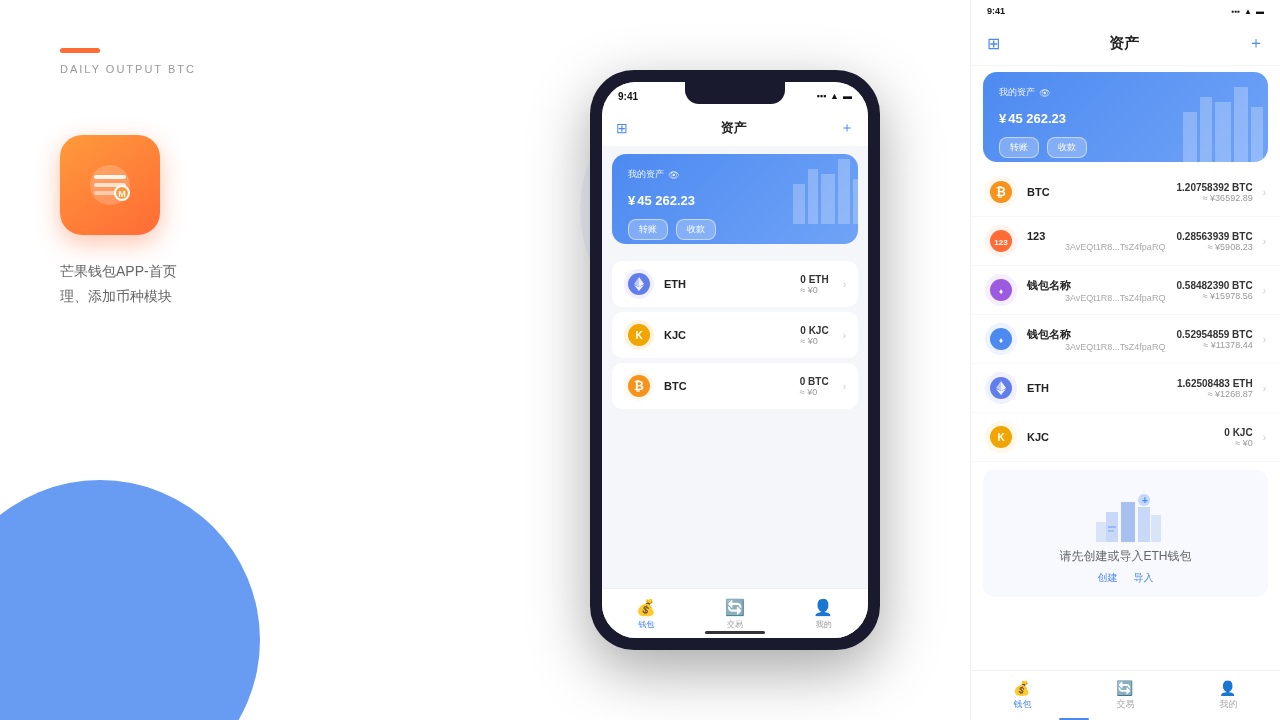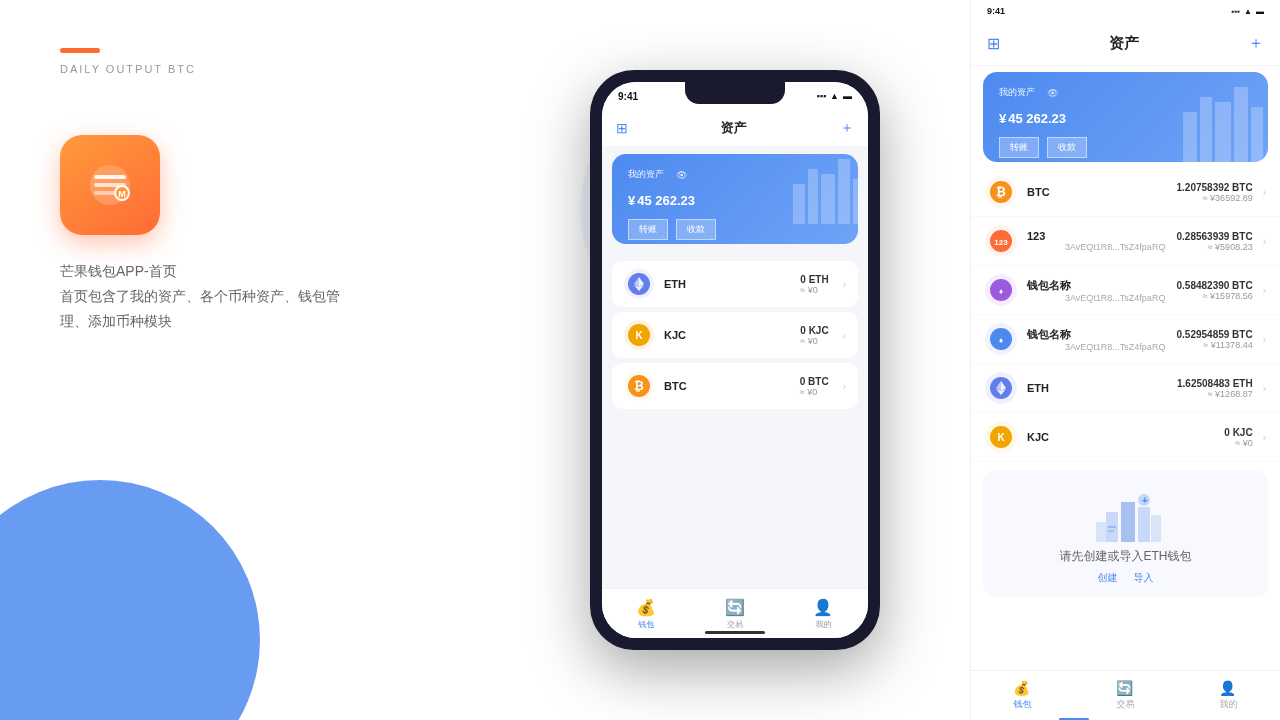--- a/index.html
+++ b/index.html
@@ -160,31 +160,31 @@
       height: 90px;
     }
     .asset-card-bg {
       position: absolute;
       right: -10px;
       top: -10px;
       width: 80px;
       height: 80px;
       opacity: 0.2;
     }
-    .asset-label { font-size: 9px; opacity: 0.9; margin-bottom: 4px; display: flex; align-items: center; gap: 12px; }
+    .asset-label { font-size: 9px; opacity: 0.9; margin-bottom: 4px; display: flex; align-items: center; gap: 4px; }
     .asset-amount { font-size: 22px; font-weight: 700; margin-bottom: 8px; }
     .asset-amount span { font-size: 13px; margin-right: 2px; }
     .asset-btns { display: flex; gap: 8px; }
     .asset-btn {
       background: rgba(255,255,255,0.25);
       border: 1px solid rgba(255,255,255,0.5);
       color: white;
       font-size: 9px;
       padding: 3px 10px;
-      border-radius: 0;
+      border-radius: 8px;
       cursor: pointer;
     }
 
     
     .coin-list { padding: 4px 0; }
     .coin-item {
       background: #fff;
       margin: 5px 10px;
       border-radius: 10px;
       padding: 8px 12px;
@@ -386,21 +386,20 @@
         <rect x="14" y="28" width="32" height="4" rx="2" fill="white" opacity="0.7"></rect>
         <rect x="14" y="36" width="22" height="4" rx="2" fill="white" opacity="0.5"></rect>
         <circle cx="42" cy="38" r="7" fill="#ff9a3c" stroke="white" stroke-width="2"></circle>
         <text x="42" y="42" text-anchor="middle" font-size="9" fill="white" font-weight="bold">M</text>
       </svg>
     </div>
   </div>
 
   <div class="app-desc">
     <div>芒果钱包APP-首页</div>
-    <div>首页包含了我的资产、各个币种资产、钱包管</div>
     <div>理、添加币种模块</div>
   </div>
 </div>
 
 <div class="phone-section">
   <div class="phone-outer">
     <div class="phone-notch"></div>
     <div class="phone-screen">
 
       <div class="phone-status-bar">

